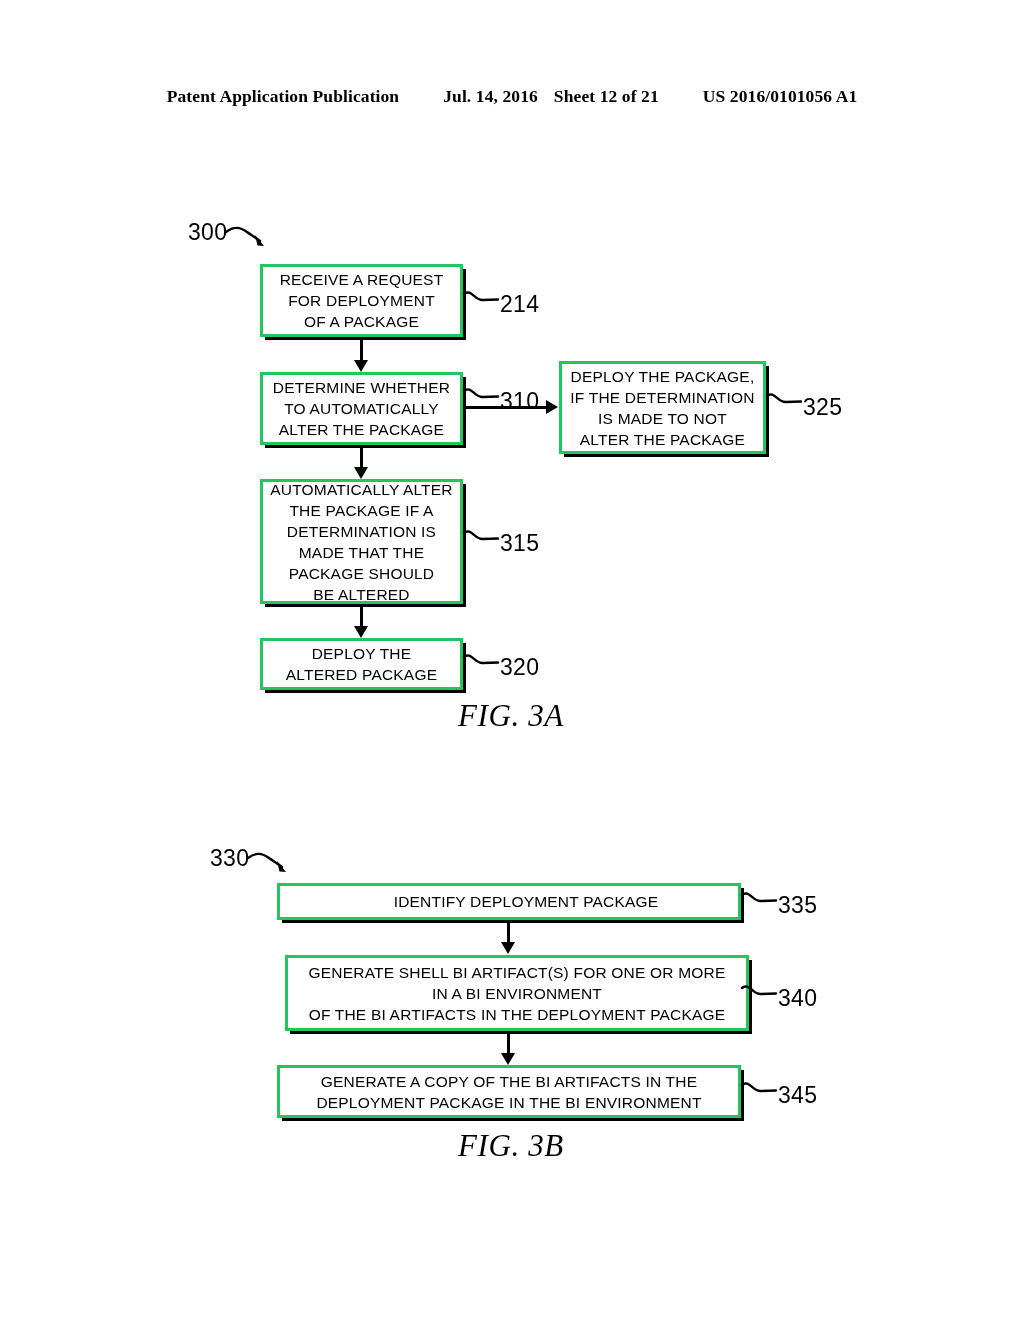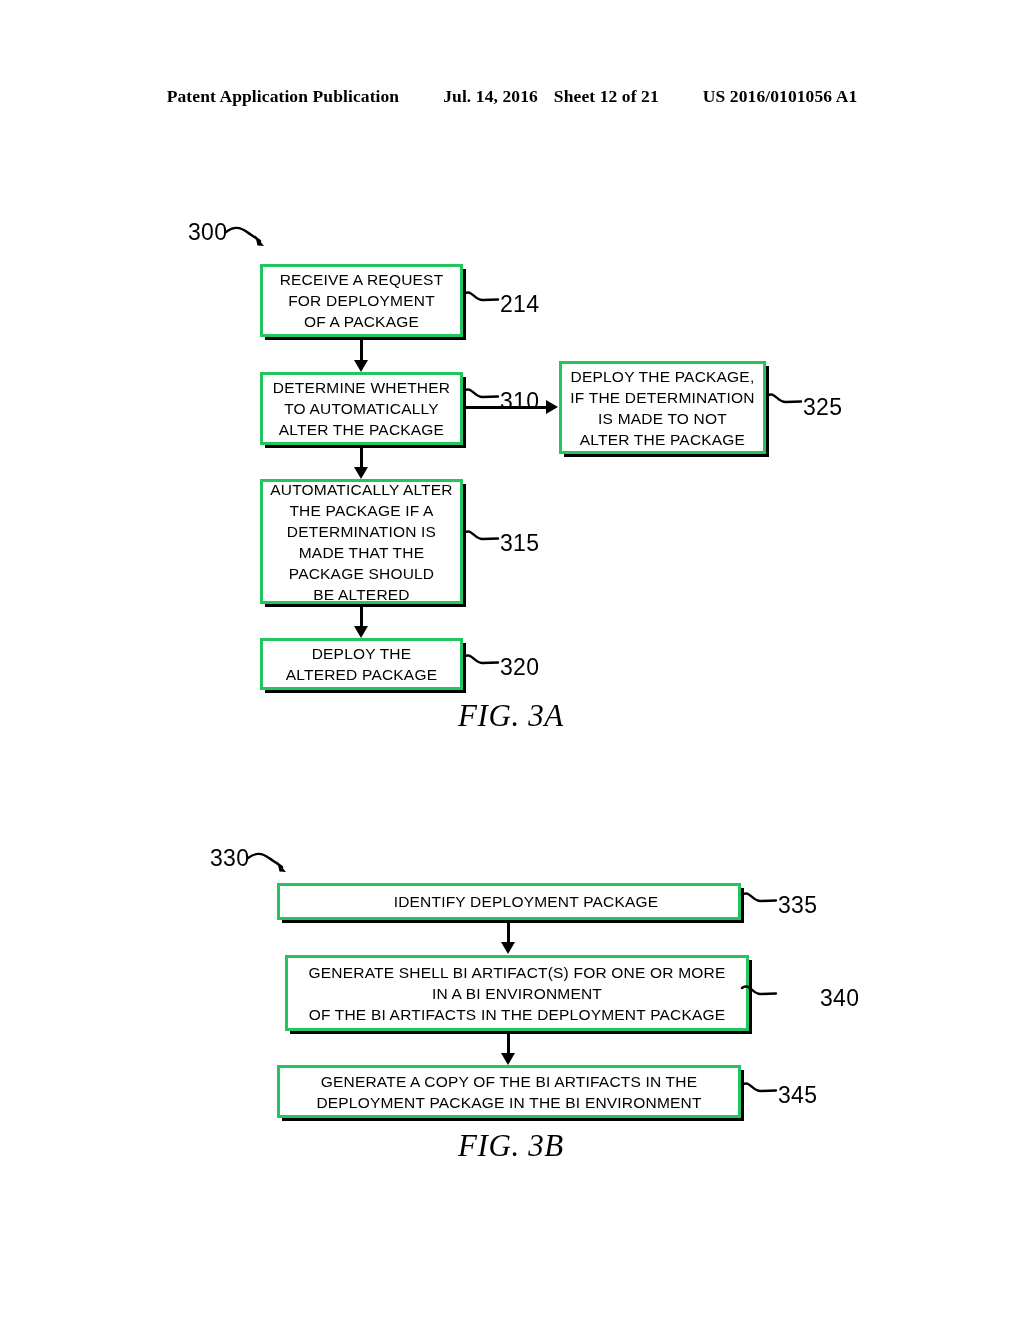--- a/index.html
+++ b/index.html
@@ -239,21 +239,21 @@
     <span>GENERATE SHELL BI ARTIFACT(S) FOR ONE OR MORE</span>
     <span>IN A BI ENVIRONMENT</span>
     <span>OF THE BI ARTIFACTS IN THE DEPLOYMENT PACKAGE</span>
   </div>
 </div>
 <div class="leader" style="left:742px; top:979px;">
   <svg width="48" height="26" viewBox="0 0 48 26">
     <path d="M0,9 C7,3 11,16 19,15 L34,14.5" fill="none" stroke="#000" stroke-width="2.4" stroke-linecap="round"></path>
   </svg>
 </div>
-<div class="refnum" style="left:820px; top:985px;">340</div>
+<div class="refnum" style="left:778px; top:985px;">340</div>
 
 <div class="vline" style="left:507px; top:1034px; height:22px;"></div>
 <div class="arrow-down" style="left:501px; top:1053px;"></div>
 
 <div class="fbox" style="left:277px; top:1065px; width:464px; height:53px;">
   <div class="lines">
     <span>GENERATE A COPY OF THE BI ARTIFACTS IN THE</span>
     <span>DEPLOYMENT PACKAGE IN THE BI ENVIRONMENT</span>
   </div>
 </div>

